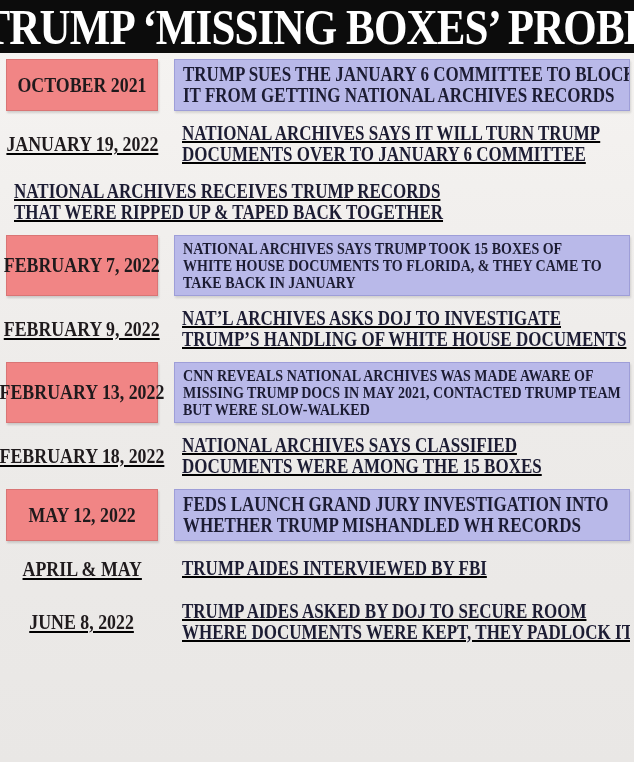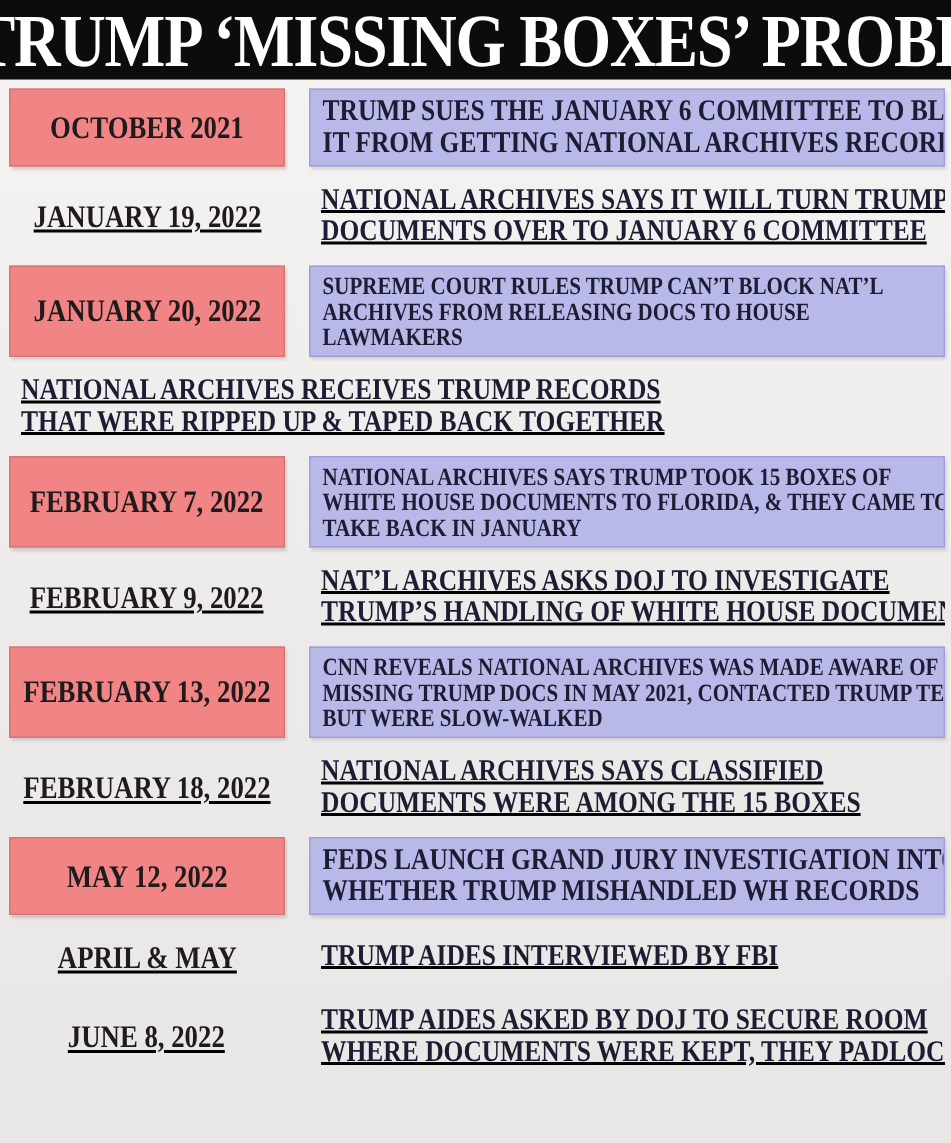--- a/index.html
+++ b/index.html
@@ -24,21 +24,21 @@
     transform:scaleX(0.86);
   }
   .timeline { padding-top:6px; }
   .row {
     display:flex;
     align-items:stretch;
     margin:0 4px 8px 6px;
     gap:16px;
   }
   .date-cell {
-    width:184px; flex:none;
+    width:152px; flex:none;
     display:flex; align-items:center; justify-content:center;
     padding:4px 2px;
   }
   .desc-cell {
     flex:1;
     display:flex; align-items:center;
     padding:4px 4px 4px 8px;
     overflow:hidden;
   }
   .row.colored { min-height:50px; }
@@ -94,30 +94,20 @@
   <div class="row plain">
     <div class="date-cell">
       <span class="date-txt">JANUARY 19, 2022</span>
     </div>
     <div class="desc-cell">
       <span class="desc-txt">NATIONAL ARCHIVES SAYS IT WILL TURN TRUMP
 DOCUMENTS OVER TO JANUARY 6 COMMITTEE</span>
     </div>
   </div>
 
-  <div class="row colored small">
-    <div class="date-cell">
-      <span class="date-txt">JANUARY 20, 2022</span>
-    </div>
-    <div class="desc-cell">
-      <span class="desc-txt">SUPREME COURT RULES TRUMP CAN’T BLOCK NAT’L
-ARCHIVES FROM RELEASING DOCS TO HOUSE
-LAWMAKERS</span>
-    </div>
-  </div>
 
   <div class="row plain">
     <div class="desc-cell">
       <span class="desc-txt">NATIONAL ARCHIVES RECEIVES TRUMP RECORDS
 THAT WERE RIPPED UP &amp; TAPED BACK TOGETHER</span>
     </div>
   </div>
 
   <div class="row colored small">
     <div class="date-cell">

